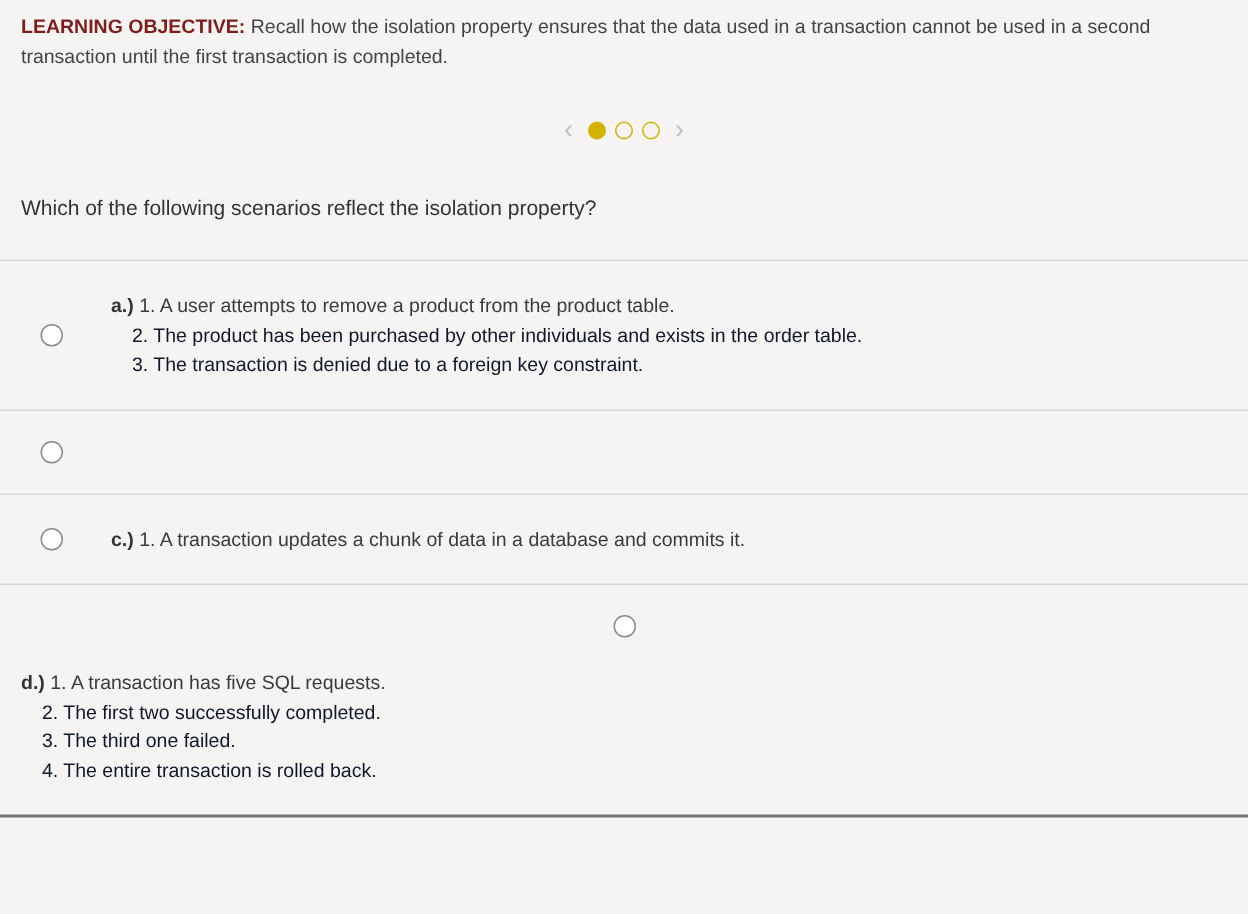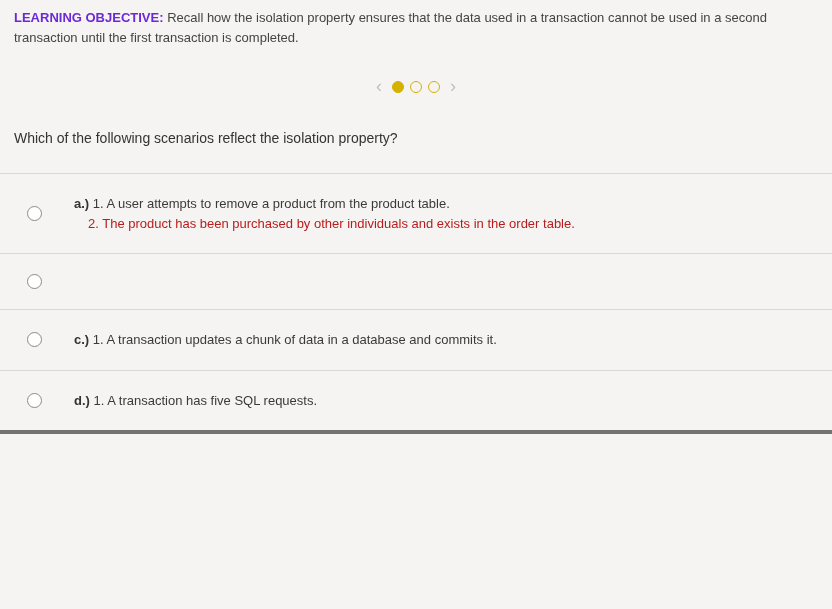--- a/index.html
+++ b/index.html
@@ -11,21 +11,21 @@
       height: 609px;
       overflow: hidden;
       font-size: 13px;
       line-height: 1.5;
     }
     .header {
       padding: 8px 14px 8px 14px;
     }
     .learning-obj-label {
       font-weight: 600;
-      color: #6d28d9;
+      color: #7f1d1d;
     }
     .learning-obj-text {
       color: #444;
     }
     .nav-row {
       display: flex;
       justify-content: center;
       align-items: center;
       gap: 10px;
       padding: 18px 0 28px 0;
@@ -51,21 +51,21 @@
       font-size: 14px;
     }
     .options { }
     .option {
       border-top: 1px solid #d8d7d3;
       padding: 20px 14px 20px 14px;
       display: flex;
       align-items: flex-start;
       gap: 20px;
     }
-    .option:last-child { border-bottom: 4px solid #737373; }
+    .option:last-child { border-bottom: 2px solid #737373; flex-direction: column; }
     .radio-col {
       width: 40px;
       display: flex;
       align-items: center;
       justify-content: center;
       align-self: center;
     }
     .radio {
       width: 15px;
       height: 15px;
@@ -74,21 +74,21 @@
       background: #fff;
       cursor: pointer;
       flex-shrink: 0;
     }
     .option-body { flex: 1; }
     .option-label {
       font-weight: 700;
       color: #333;
     }
     .option-line {
-      color: #b91c1c;
+      color: #0f172a;
       margin-left: 0;
     }
     .first-line { display: inline; }
     .sub-lines { padding-left: 14px; }
   </style>
 </head>
 <body>
 
 <div class="header">
   <span class="learning-obj-label">LEARNING OBJECTIVE:</span>
@@ -113,20 +113,21 @@
     <div class="radio-col">
         <div class="radio"></div>
       </div>
     <div class="option-body">
       <div>
         <span class="option-label">a.)</span>
         <span class="first-line">1. A user attempts to remove a product from the product table.</span>
       </div>
       <div class="sub-lines">
         <div class="option-line">2. The product has been purchased by other individuals and exists in the order table.</div>
+        <div class="option-line">3. The transaction is denied due to a foreign key constraint.</div>
       </div>
     </div>
   </div>
 
   <div class="option">
     <div class="radio-col">
         <div class="radio"></div>
       </div>
     <div class="option-body">
     </div>
@@ -148,16 +149,21 @@
 
   <div class="option">
     <div class="radio-col">
         <div class="radio"></div>
       </div>
     <div class="option-body">
       <div>
         <span class="option-label">d.)</span>
         <span class="first-line">1. A transaction has five SQL requests.</span>
       </div>
+      <div class="sub-lines">
+        <div class="option-line">2. The first two successfully completed.</div>
+        <div class="option-line">3. The third one failed.</div>
+        <div class="option-line">4. The entire transaction is rolled back.</div>
+      </div>
     </div>
   </div>
 
 </div>
 
 </body></html>

